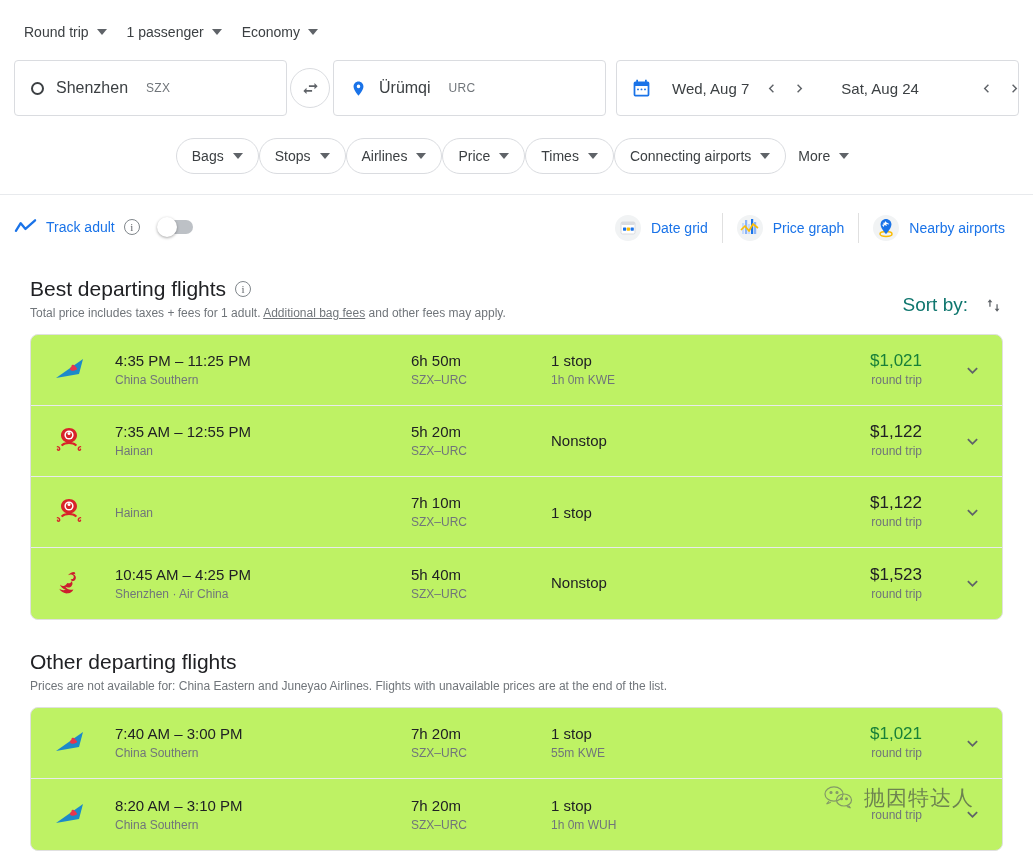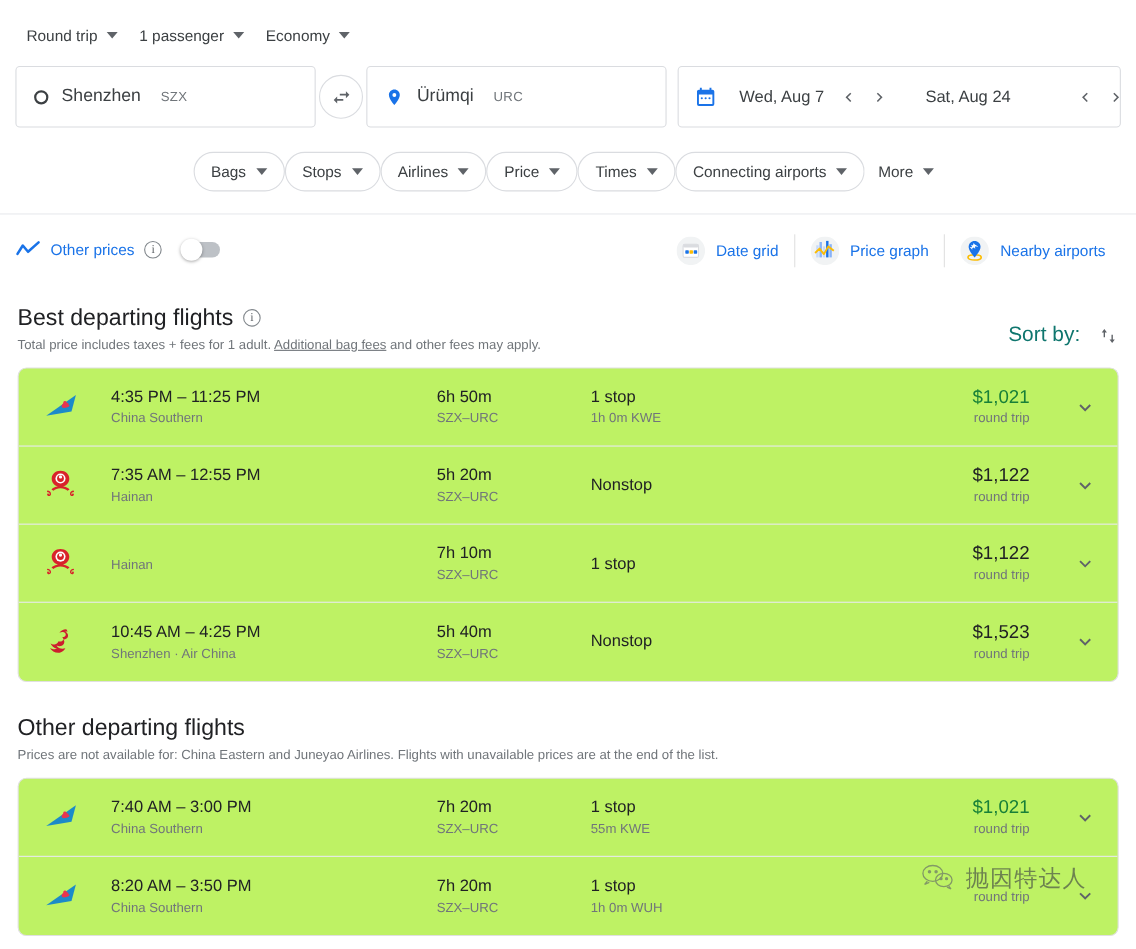--- a/index.html
+++ b/index.html
@@ -172,21 +172,21 @@
   .tool-link {
     display: flex; align-items: center; gap: 10px;
     padding: 6px 14px;
     font-size: 14px; color: #1a73e8; cursor: pointer;
     border-radius: 4px;
     white-space: nowrap;
   }
   .tool-div { width: 1px; height: 30px; background: #e0e0e0; }
 
   
-  .results { padding: 0 16px; }
+  .results { padding: 0 30px; }
   .sec-head {
     display: flex; align-items: flex-start; padding-top: 20px;
     position: relative;
   }
   .sec-title {
     font-size: 21px; color: #202124; font-weight: 400;
     display: flex; align-items: center; gap: 9px;
   }
   .sec-sub {
     font-size: 12px; color: #70757a; margin-top: 5px;
@@ -357,21 +357,21 @@
   </div>
 </div>
 
 <hr class="hr">
 
 <div class="tools-row">
   <div class="track">
     <svg width="23" height="18" viewBox="0 0 24 18" fill="none" stroke="#1a73e8" stroke-width="2.4" stroke-linecap="round" stroke-linejoin="round">
       <polyline points="2,13 7,5 12,11 22,2"></polyline>
     </svg>
-    <span class="track-label">Other prices</span>
+    <span class="track-label">Track adult</span>
     <span class="info-i">i</span>
     <span class="toggle">
       <span class="knob"></span>
     </span>
   </div>
 
   <div class="tool-links">
     <div class="tool-link">
       <svg width="26" height="26" viewBox="0 0 26 26">
         <circle cx="13" cy="13" r="13" fill="#f1f3f4"></circle>
@@ -600,21 +600,21 @@
     </div>
 
     <div class="flight-row">
       <div class="logo-cell">
         <svg width="34" height="28" viewBox="0 0 34 28">
           <path d="M3 22 L30 3 L26 18 L3 22 Z" fill="#1c8ac9"></path>
           <path d="M19 9c1.6-1 3 .2 2.6 1.4.9-.5 2 .3 1.5 1.4 1-.1 1.5 1 .6 1.7-1 .7-3.2 1.3-4.6 1.3-1.4 0-2.4-1-2-2.2.3-1 1.1-1.4 1.3-2 .2-.7.1-1.2.6-1.6z" fill="#e8354e"></path>
         </svg>
       </div>
       <div class="times-cell">
-        <div class="line1">8:20 AM – 3:50 PM</div>
+        <div class="line1">8:20 AM – 3:10 PM</div>
         <div class="line2">China Southern</div>
       </div>
       <div class="dur-cell">
         <div class="line1 reg">7h 20m</div>
         <div class="line2">SZX–URC</div>
       </div>
       <div class="stops-cell">
         <div class="line1 reg">1 stop</div>
         <div class="line2">1h 0m WUH</div>
       </div>

